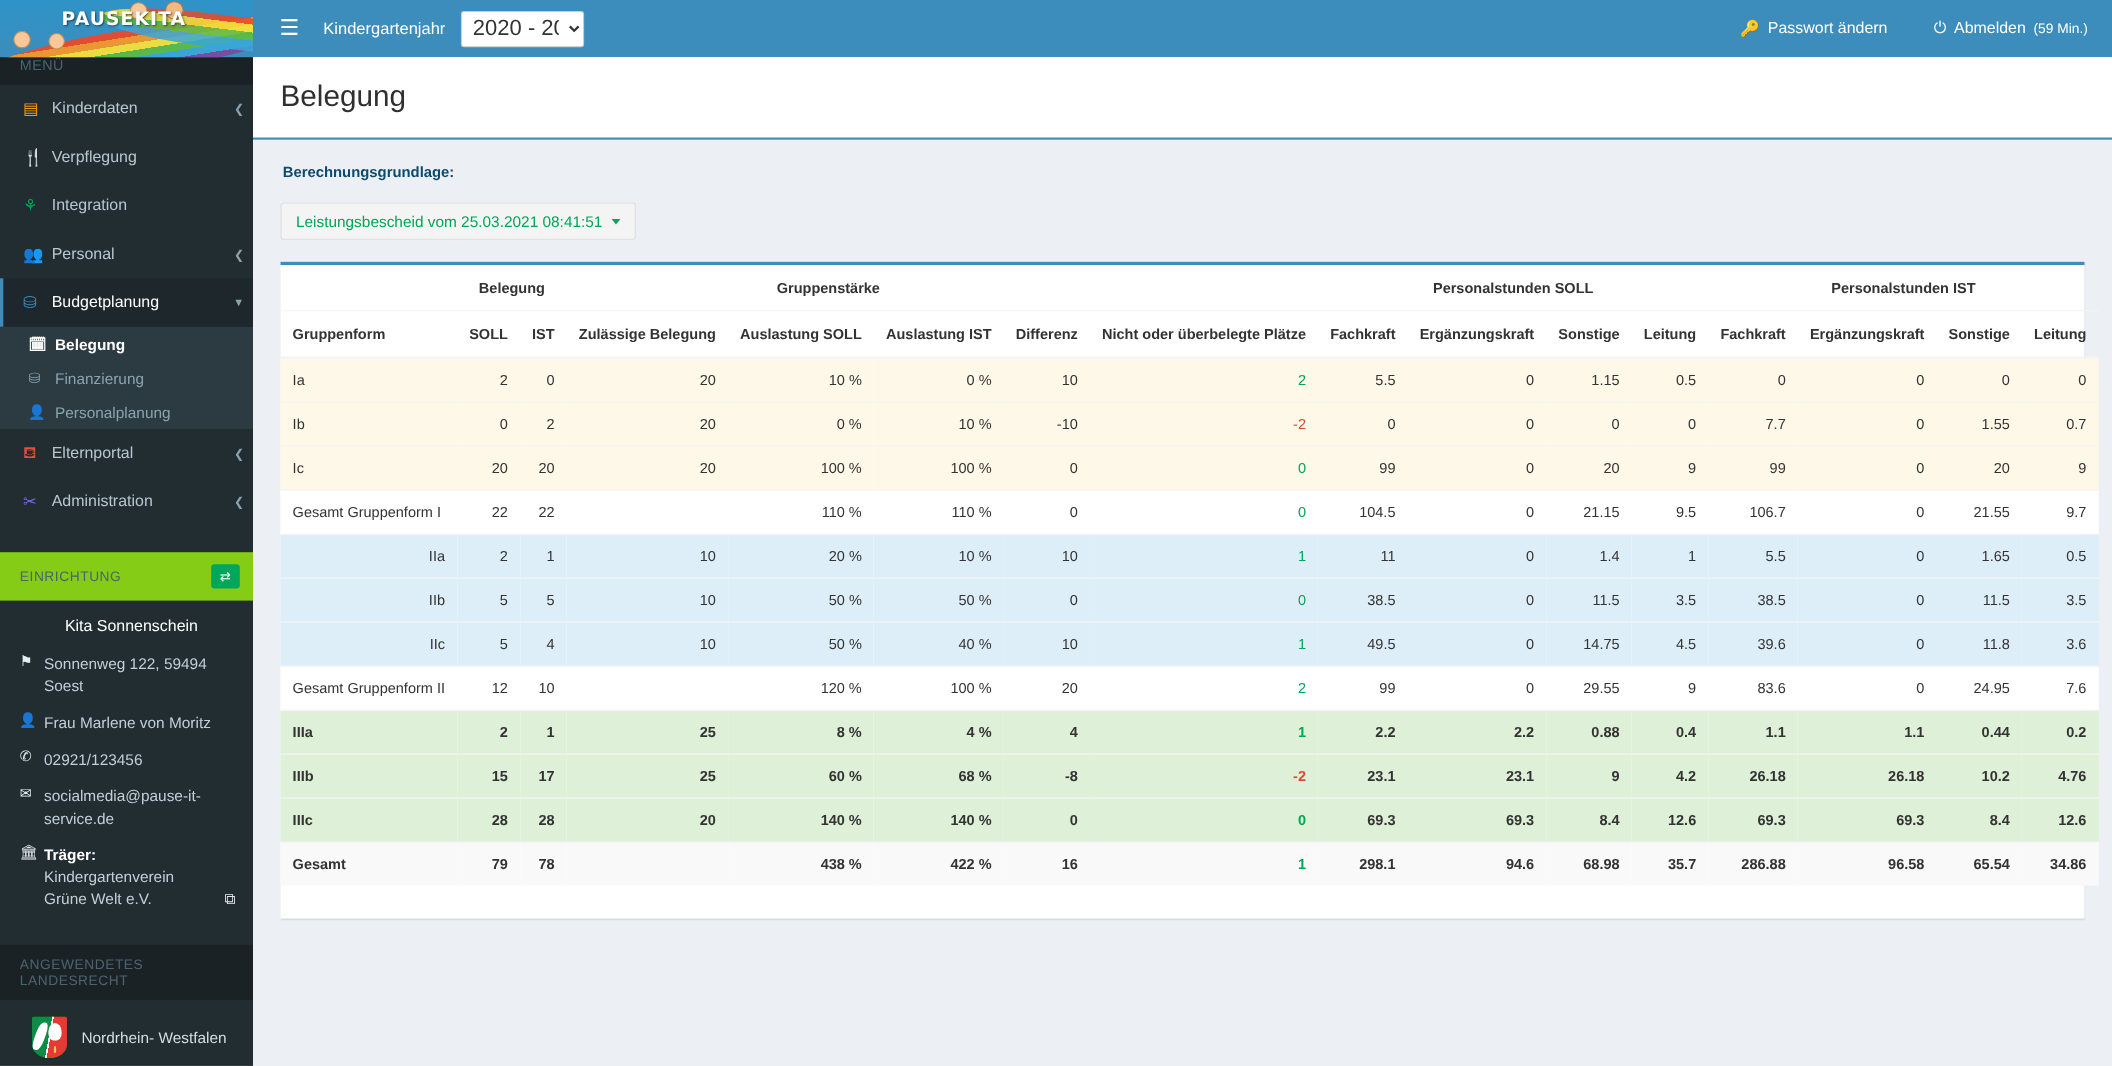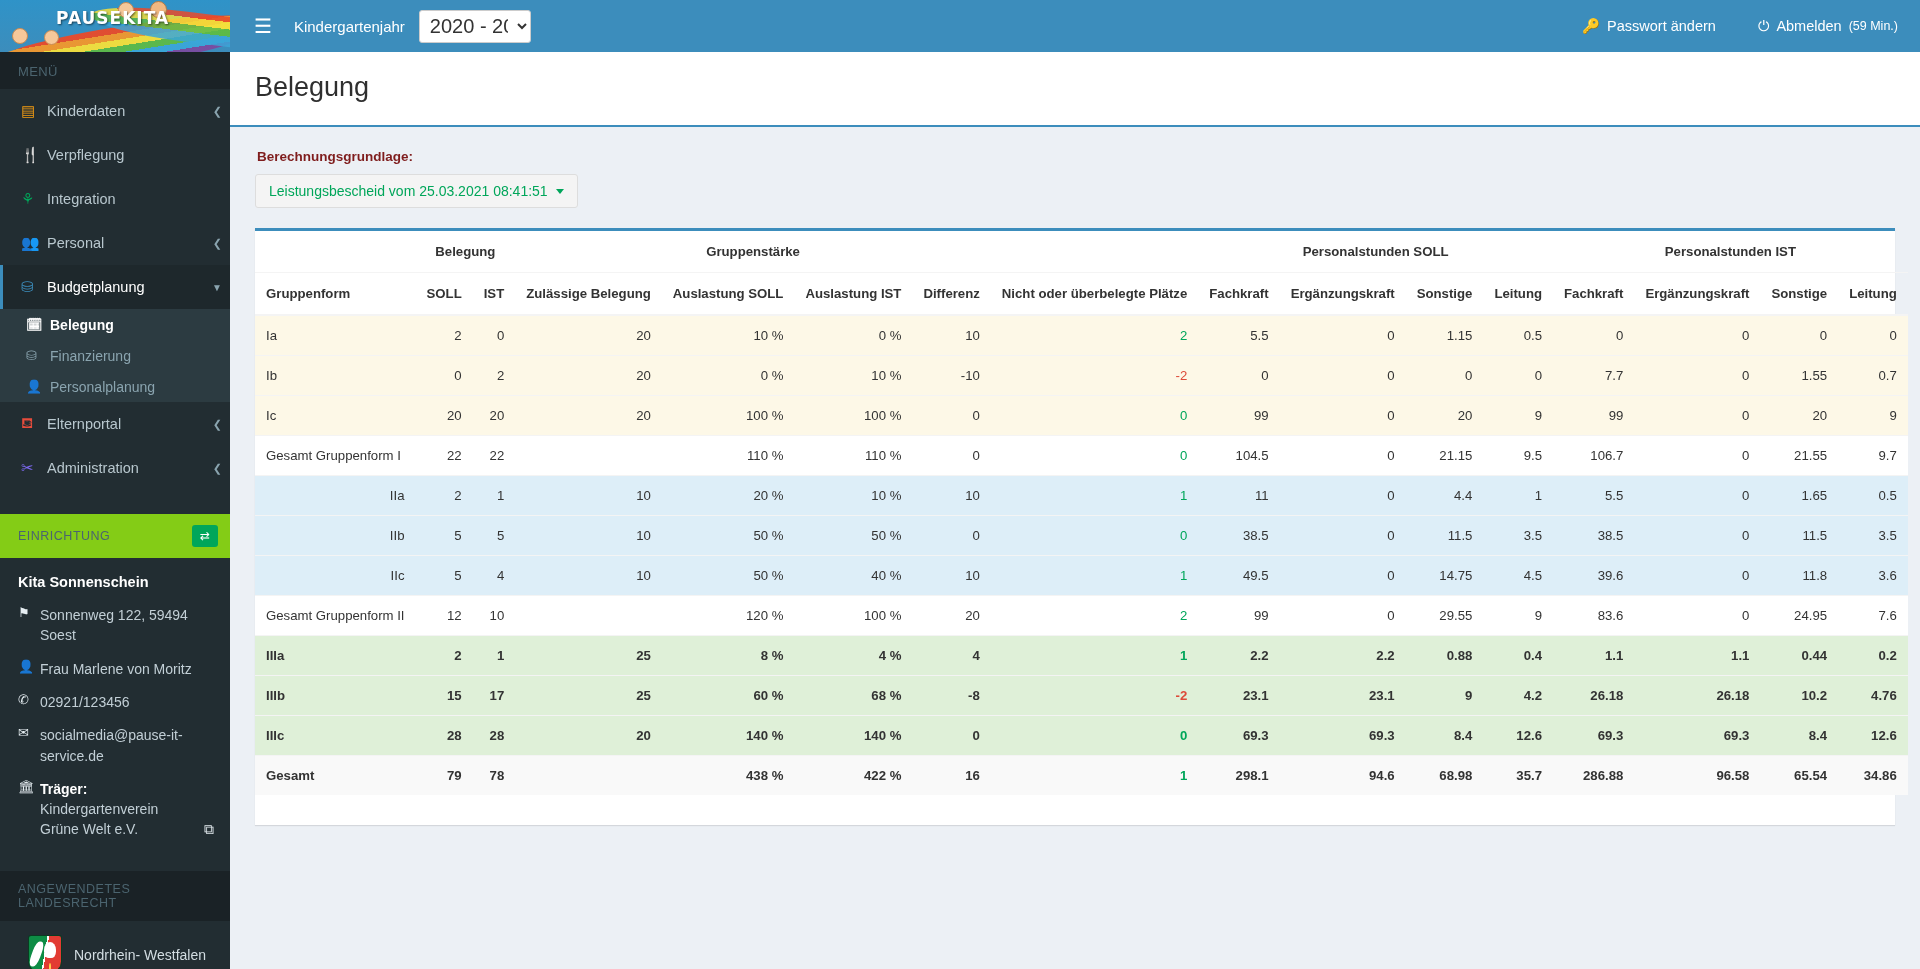--- a/index.html
+++ b/index.html
@@ -45,21 +45,21 @@
   }
   .logo-text {
     position: absolute; left: 56px; top: 8px;
     font-size: 17px; font-weight: bold; color: #ffffff;
     letter-spacing: 1px;
     text-shadow: 1px 1px 2px rgba(0,0,0,.55);
     font-family: "DejaVu Sans", sans-serif;
     z-index: 5;
   }
   .side-head {
-    padding: 12px 18px 10px 18px;
+    padding: 0 18px 10px 18px;
     font-size: 13px;
     color: #4b646f;
     background: #1a2226;
     letter-spacing: .4px;
   }
   .menu { list-style: none; margin: 0; padding: 0; }
   .menu > li > a {
     display: flex; align-items: center;
     padding: 0 8px 0 18px;
     height: 44px;
@@ -92,21 +92,21 @@
     padding: 11px 12px 11px 18px;
     font-size: 12.5px; color: #4b646f; letter-spacing:.5px;
     display:flex; align-items:center; justify-content:space-between;
   }
   .swap-btn {
     width: 26px; height: 22px; background:#00a65a; border-radius:3px;
     display:flex; align-items:center; justify-content:center;
     color:#fff; font-size:12px; cursor:pointer;
   }
   .einr-body { padding: 14px 16px 8px 18px; font-size: 14px; line-height: 1.45; }
-  .einr-body .kita-name { color:#ffffff; font-weight:bold; font-size:14.5px; margin-bottom:12px;}
+  .einr-body .kita-name { color:#ffffff; font-weight:normal; font-size:14.5px; margin-bottom:12px;margin-left:41px;}
   .einr-row { display:flex; align-items:flex-start; gap:6px; margin-bottom:13px; color:#c2cfd6; }
   .einr-row .gl { width:16px; flex:none; color:#e6eef2; font-size:13px; line-height:1.3;}
   .einr-row .tx { flex:1; word-break: break-word; }
   .traeger-label { color:#fff; font-weight:bold; }
   .ext-ic { color:#dfe7eb; font-size:14px; cursor:pointer; }
   .einr-row.traeger { position: relative; padding-right: 26px; }
   .einr-row.traeger .ext-abs { position:absolute; right:0; bottom:0; }
 
   .lr-head {
     background: #1a2226;
@@ -151,21 +151,21 @@
   .tb-link { display:flex; align-items:center; gap:7px; color:#fff; text-decoration:none; cursor:pointer;}
   .tb-link .mins { font-size: 12.5px; }
 
   .content-header {
     background:#fff; border-bottom: 2px solid #3c8dbc;
     padding: 20px 30px 22px 25px;
   }
   .content-header h1 { margin:0; font-size: 27px; font-weight: 400; color:#2f2f2f; }
 
   .content-body { padding: 16px 25px 0 25px; flex:1; overflow:auto;}
-  .bg-label { font-size: 13.5px; font-weight: bold; color:#7f1d1d; margin: 6px 0 10px 2px;}
+  .bg-label { font-size: 13.5px; font-weight: bold; color:#0c4a6e; margin: 6px 0 20px 2px;}
   .bg-btn {
     display:inline-flex; align-items:center; gap:8px;
     background:#f4f4f4; border:1px solid #ddd; border-radius:3px;
     padding: 8px 13px; font-size:14px; color:#00a65a; cursor:pointer;
   }
   .caret { width:0;height:0;border-left:4px solid transparent;border-right:4px solid transparent;border-top:5px solid #00a65a;}
 
   .panel {
     margin-top: 20px; background:#fff;
     border-top: 3px solid #3c8dbc;
@@ -462,21 +462,21 @@
                 <td class="txt">IIa</td>
                 <td class="num">2</td>
                 <td class="num">1</td>
                 <td class="num">10</td>
                 <td class="num">20 %</td>
                 <td class="num">10 %</td>
                 <td class="num">10</td>
                 <td class="num pos">1</td>
                 <td class="num">11</td>
                 <td class="num">0</td>
-                <td class="num">4.4</td>
+                <td class="num">1.4</td>
                 <td class="num">1</td>
                 <td class="num">5.5</td>
                 <td class="num">0</td>
                 <td class="num">1.65</td>
                 <td class="num">0.5</td>
               </tr>
               <tr class="gf2">
                 <td class="txt">IIb</td>
                 <td class="num">5</td>
                 <td class="num">5</td>

